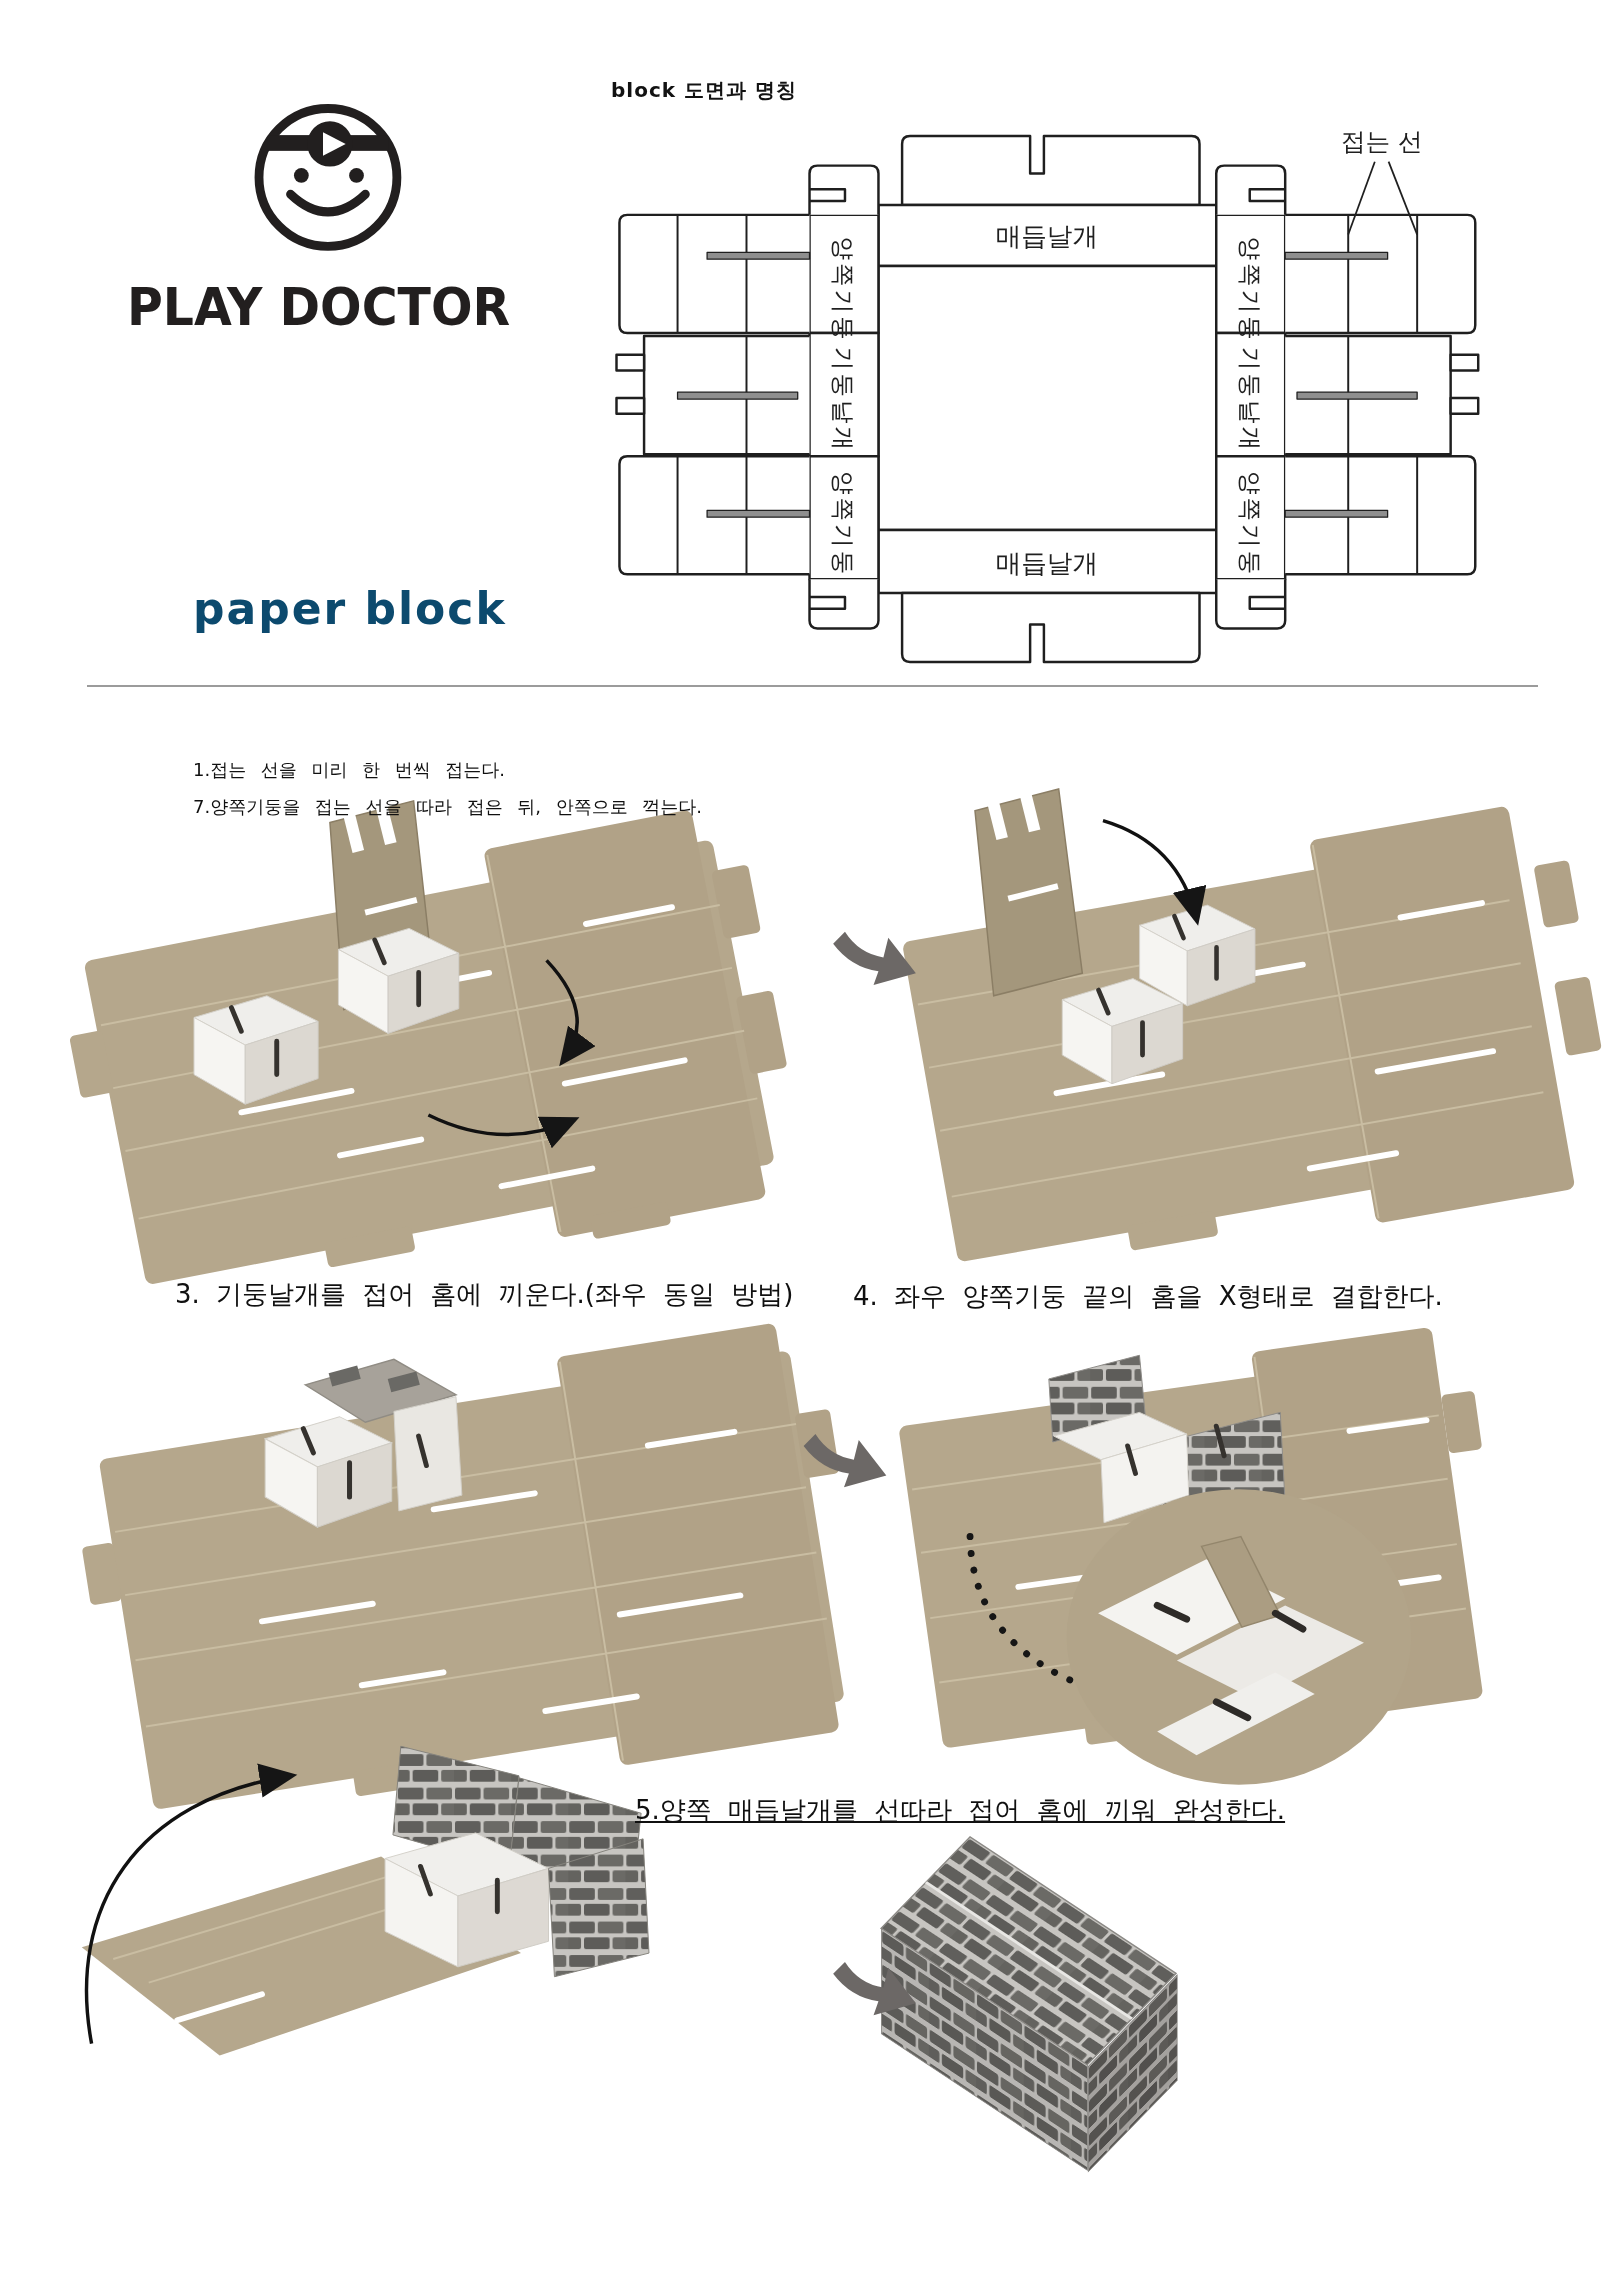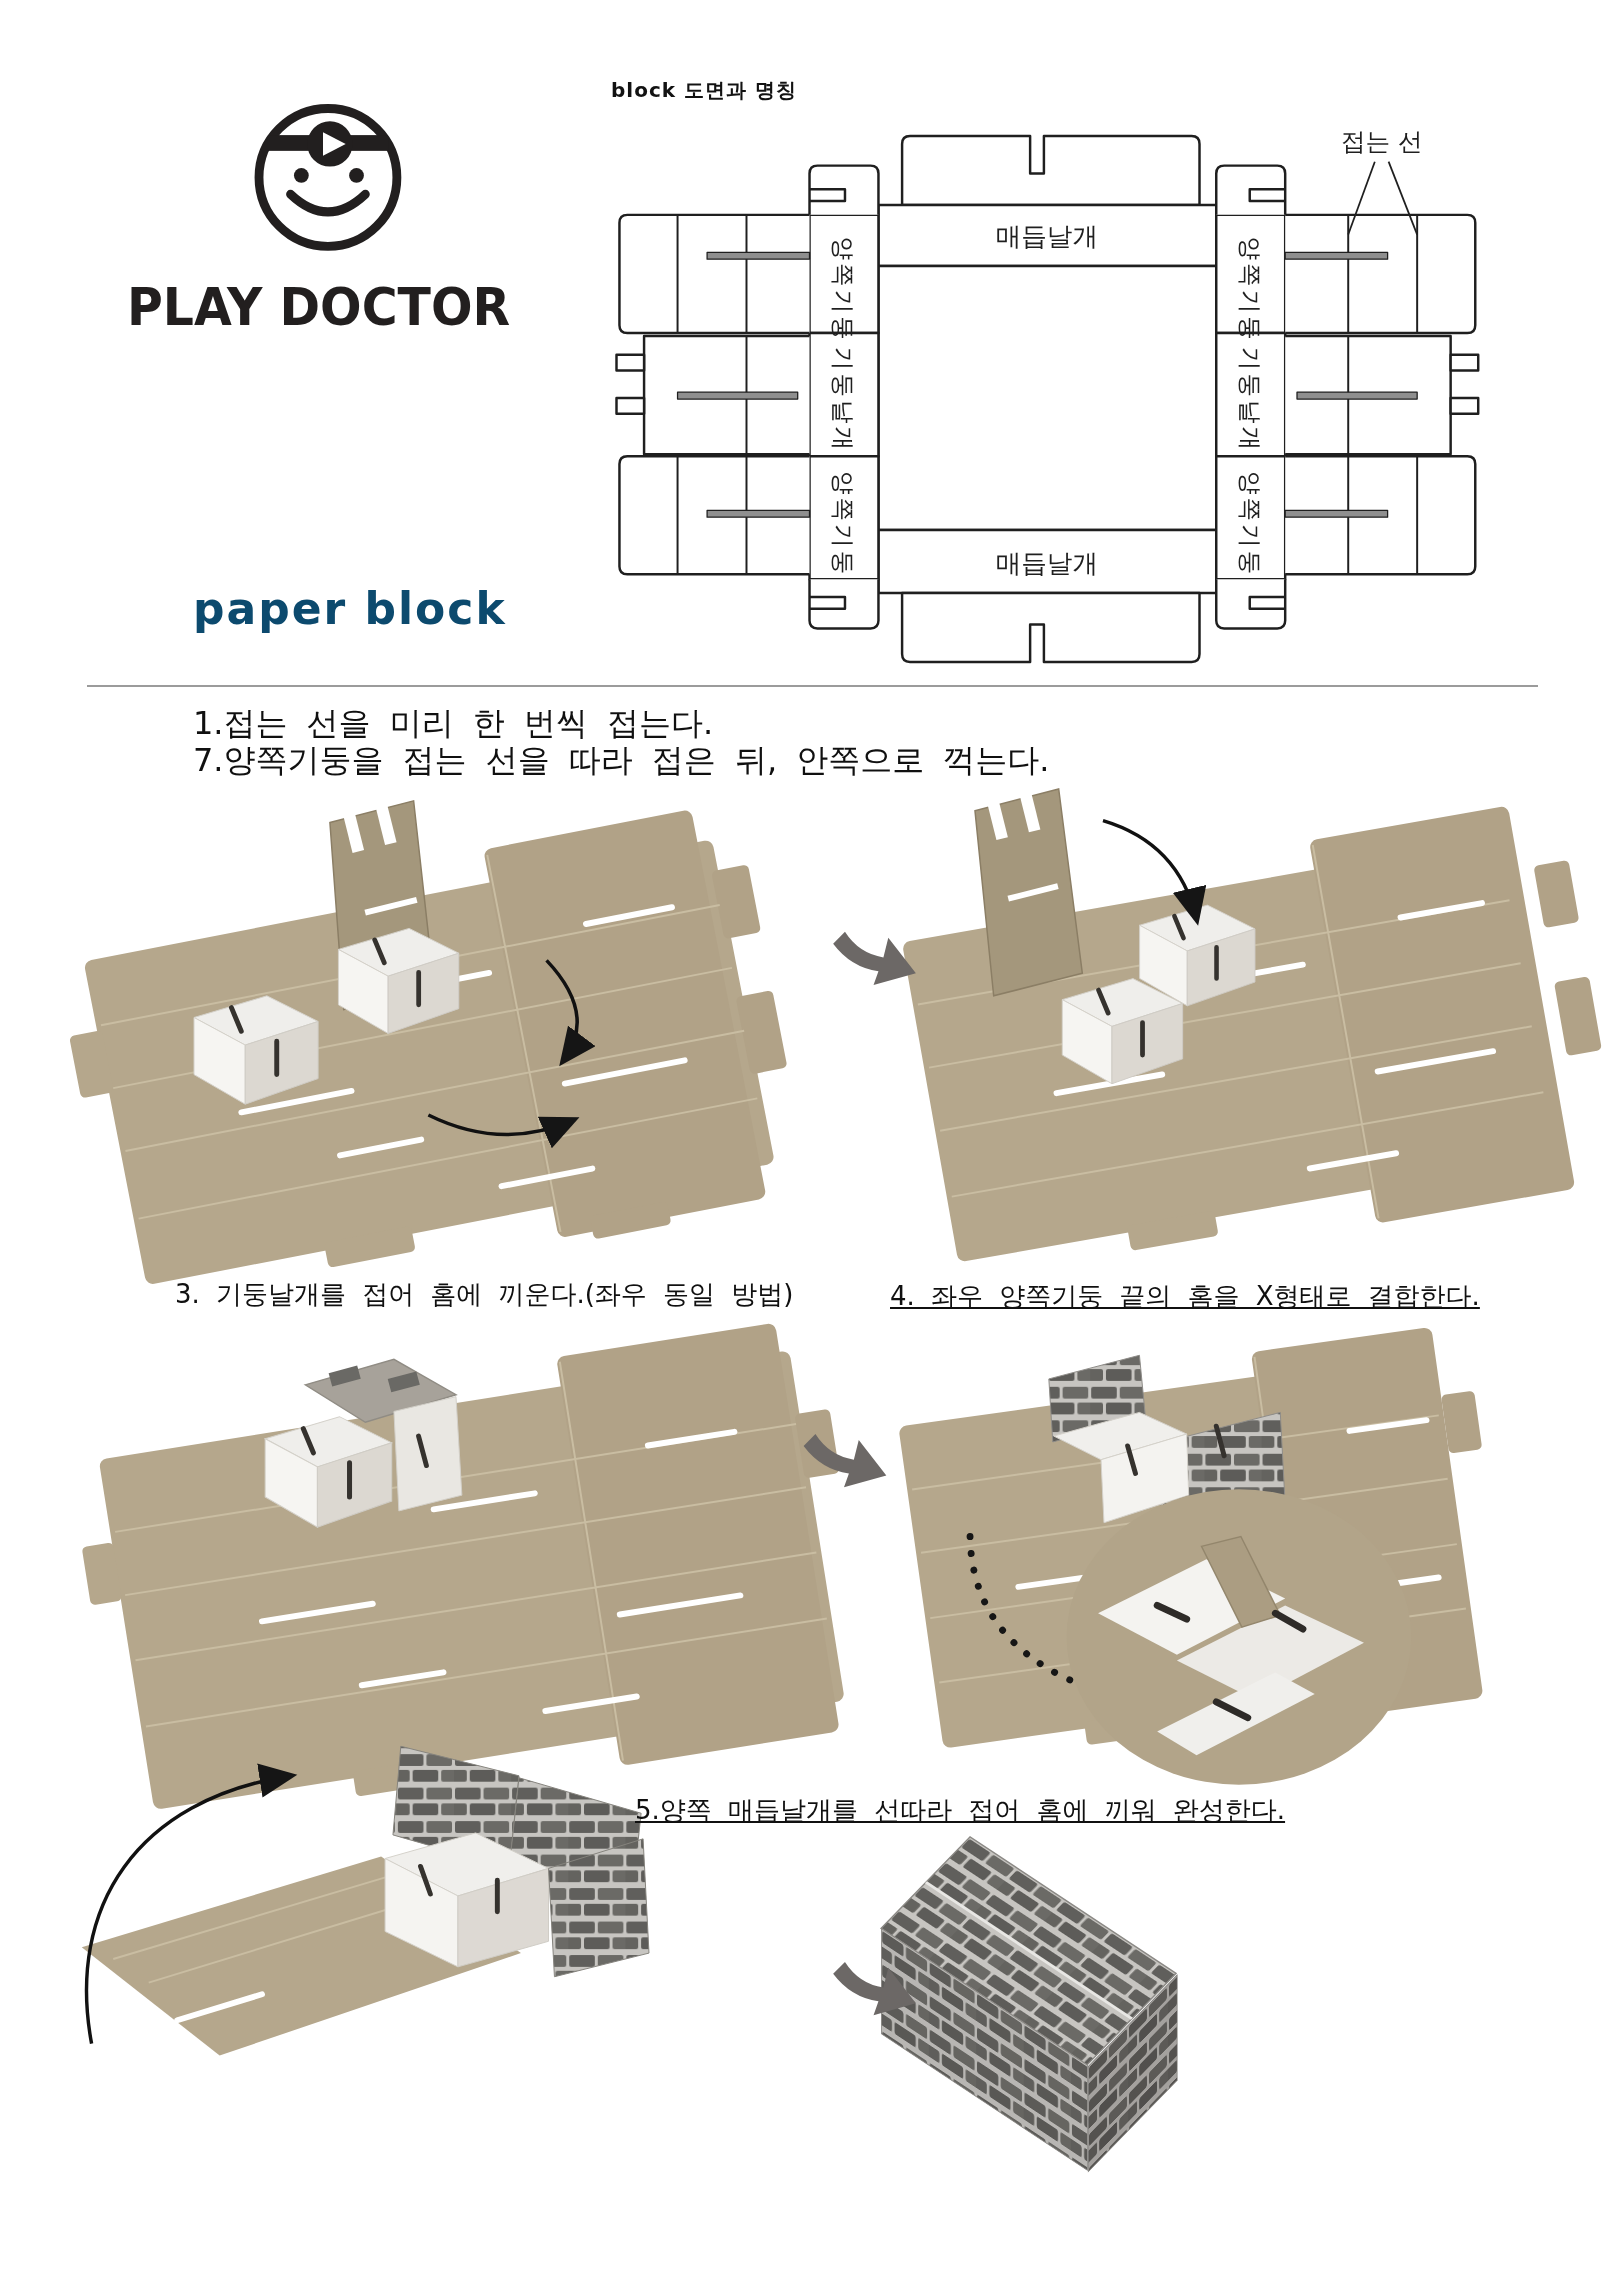--- a/index.html
+++ b/index.html
@@ -21,27 +21,27 @@
   }
   .product-text{
     left:193px;top:583px;
     font-size:44px;font-weight:700;color:#0c4a6e;letter-spacing:2px;
   }
   .diagram-title{
     left:611px;top:77px;
     font-size:20px;font-weight:600;color:#121212;letter-spacing:1px;
   }
   .instructions{
-    left:193px;top:705px;
-    font-size:32px;line-height:37px;word-spacing:8.9px;color:#101010;
+    left:193px;top:751px;
+    font-size:18px;line-height:37px;word-spacing:8.9px;color:#101010;
   }
   .instructions p{margin:0;}
   .caption{font-size:26px;color:#101010;word-spacing:7.9px;}
   .caption-3{left:175px;top:1277px;}
-  .caption-4{left:890px;top:1279px;text-decoration:underline;}
+  .caption-4{left:853px;top:1279px;}
   .caption-5{left:635px;top:1793px;text-decoration:underline;}
   .divider{
     left:87px;top:685px;width:1451px;height:2px;background:#9b9b9b;z-index:4;
   }
 </style>
 </head>
 <body>
 
 <div class="page">
 

